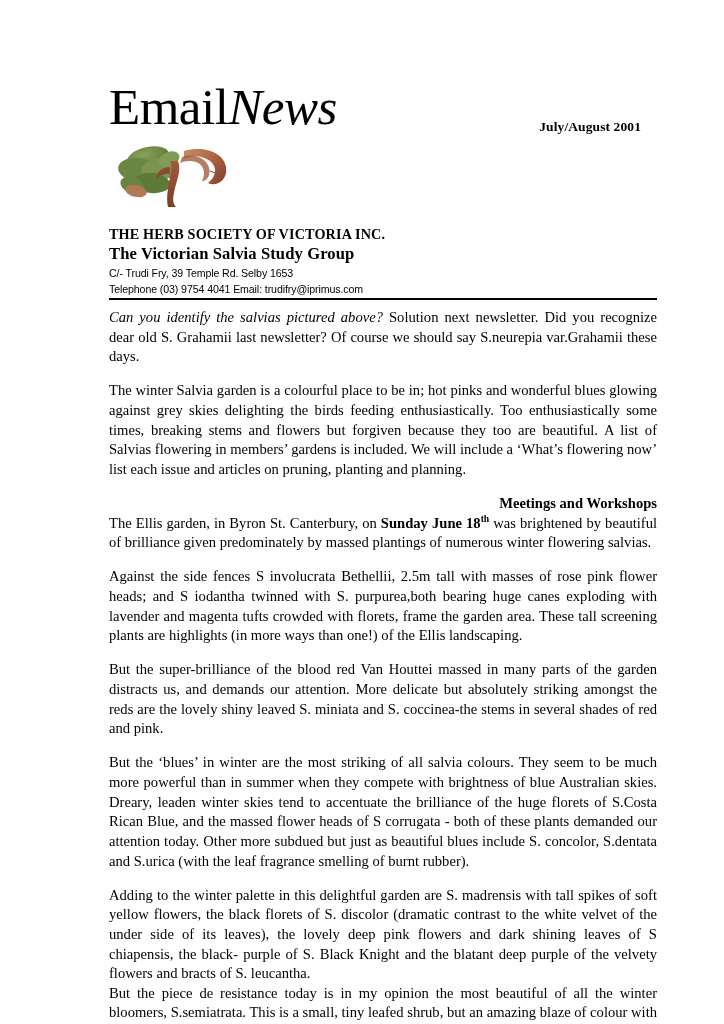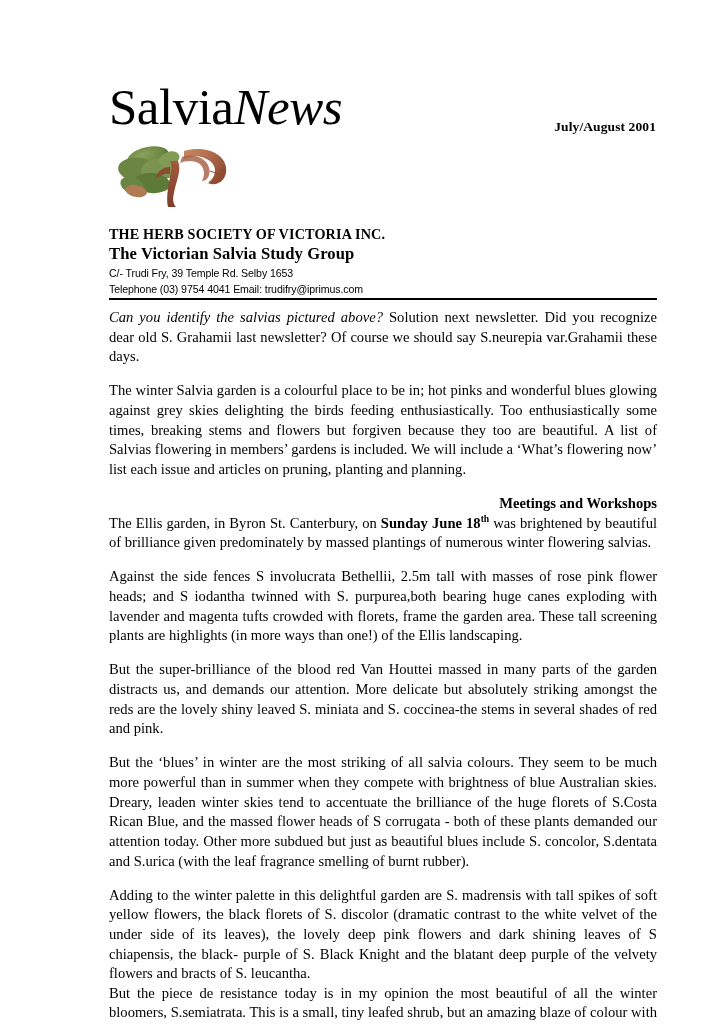--- a/index.html
+++ b/index.html
@@ -43,21 +43,21 @@
     font-size: 51px;
     line-height: 1.0;
     letter-spacing: -0.5px;
     white-space: nowrap;
   }
   .masthead-title .t-upright { font-style: normal; }
   .masthead-title .t-italic  { font-style: italic; }
 
   .masthead-date {
     position: absolute;
-    right: 1px;
+    right: 16px;
     top: 119px;
     font-size: 13.5px;
     font-weight: bold;
     letter-spacing: 0.1px;
     white-space: nowrap;
   }
 
   
   .photo-wrap {
     position: absolute;
@@ -138,21 +138,21 @@
   }
 </style>
 </head>
 <body>
 
 <div class="page">
   <div class="content">
 
     <div class="masthead">
       <div class="masthead-title">
-        <span class="t-upright">Salvia</span><span class="t-italic">News</span>
+        <span class="t-upright">Email</span><span class="t-italic">News</span>
       </div>
       <div class="masthead-date">July/August 2001</div>
     </div>
 
     <div class="photo-wrap">
       <svg width="128" height="66" viewBox="0 0 128 66" xmlns="http://www.w3.org/2000/svg">
         <defs>
           <radialGradient id="lg1" cx="40%" cy="35%" r="70%">
             <stop offset="0%" stop-color="#8aa25c"></stop>
             <stop offset="60%" stop-color="#6f8a46"></stop>

